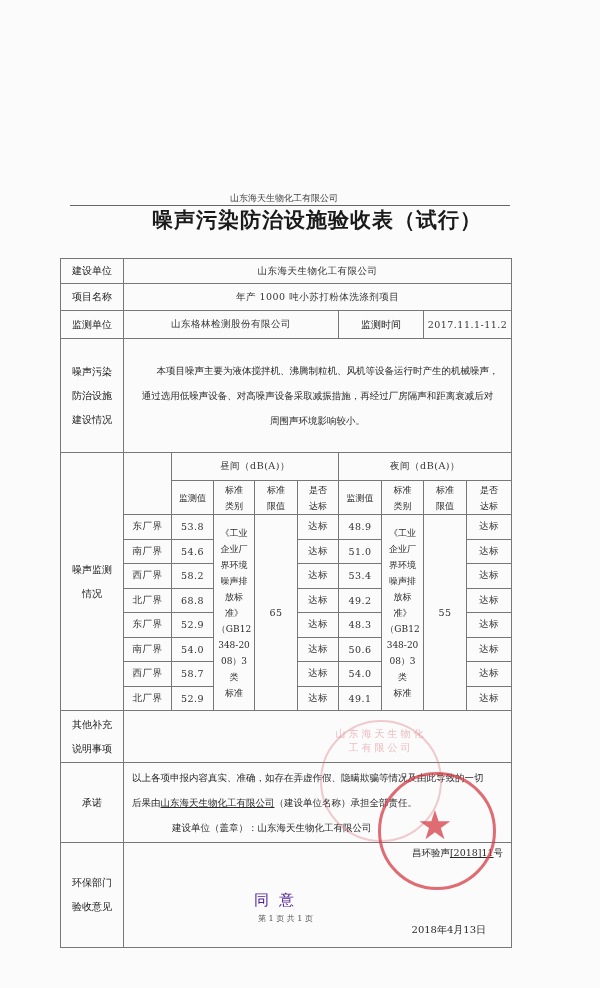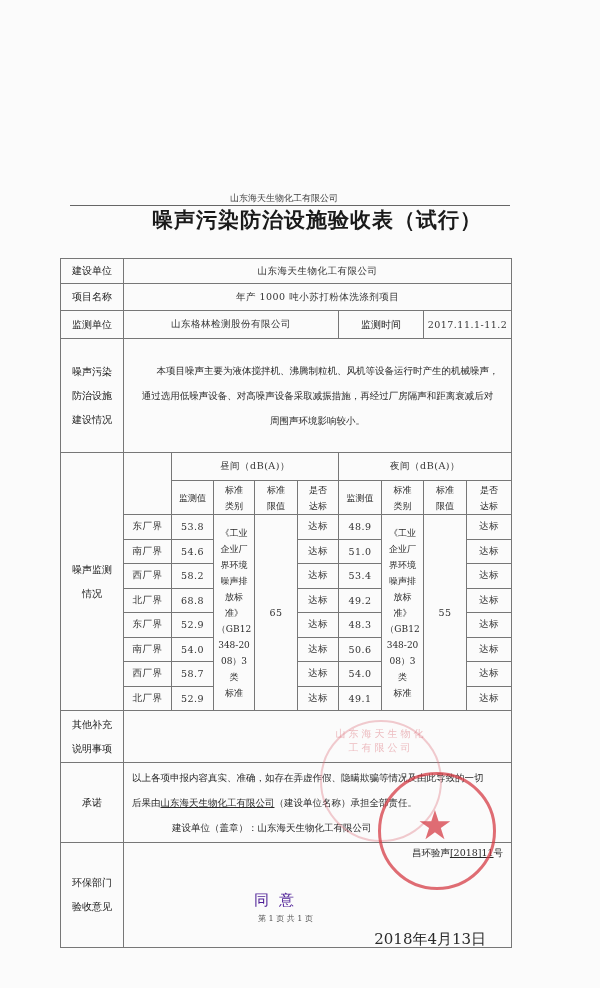--- a/index.html
+++ b/index.html
@@ -26,21 +26,21 @@
   .desc { text-align: left; padding: 19px 8px !important; line-height: 25px; font-size: 9.5px; }
   .desc .indent { display: inline-block; width: 20px; }
   .std { font-size: 9px; line-height: 16px; }
   .commit { text-align: left !important; padding: 2px 8px !important; line-height: 25px; font-size: 9.5px; position: relative; }
   .commit .u { text-decoration: underline; }
   .commit .sign { display: block; text-align: left; padding-left: 40px; }
   .approve { position: relative; height: 104px; }
   .approve .agree { position: absolute; left: 130px; top: 48px; font-size: 15px; font-family: "DejaVu Sans", sans-serif; letter-spacing: 10px; color: #4c1d95; }
   .approve .docno { position: absolute; right: 8px; top: 4px; font-size: 9.5px; text-align: right; }
   .approve .docno .u { text-decoration: underline; }
-  .approve .date { position: absolute; right: 25px; top: 87px; font-size: 15px; }
+  .approve .date { position: absolute; right: 25px; top: 80px; font-size: 10px; }
   .footer { position: absolute; left: 258px; top: 913px; font-size: 8px; color: #555; }
   .stamp { position: absolute; border-radius: 50%; border: 3px solid rgba(214,60,70,0.75); pointer-events: none; }
   .stamp-company { left: 320px; top: 720px; width: 118px; height: 118px; border-color: rgba(220,110,120,0.35); border-width: 2px; }
   .stamp-bureau { left: 378px; top: 772px; width: 112px; height: 112px; }
   .stamp-bureau .star { position: absolute; left: 36px; top: 30px; font-size: 40px; color: rgba(214,60,70,0.75); line-height: 1; }
   .stamp-bureau .ring-text { position: absolute; left: 8px; top: 4px; width: 96px; text-align: center; font-size: 12px; color: rgba(214,60,70,0.75); font-family: "DejaVu Sans", sans-serif; letter-spacing: 4px; }
   .stamp-company .ring-text { position: absolute; left: 10px; top: 5px; width: 98px; text-align: center; font-size: 10px; color: rgba(220,110,120,0.45); font-family: "DejaVu Sans", sans-serif; letter-spacing: 3px; }
 </style>
 </head>
 <body>

